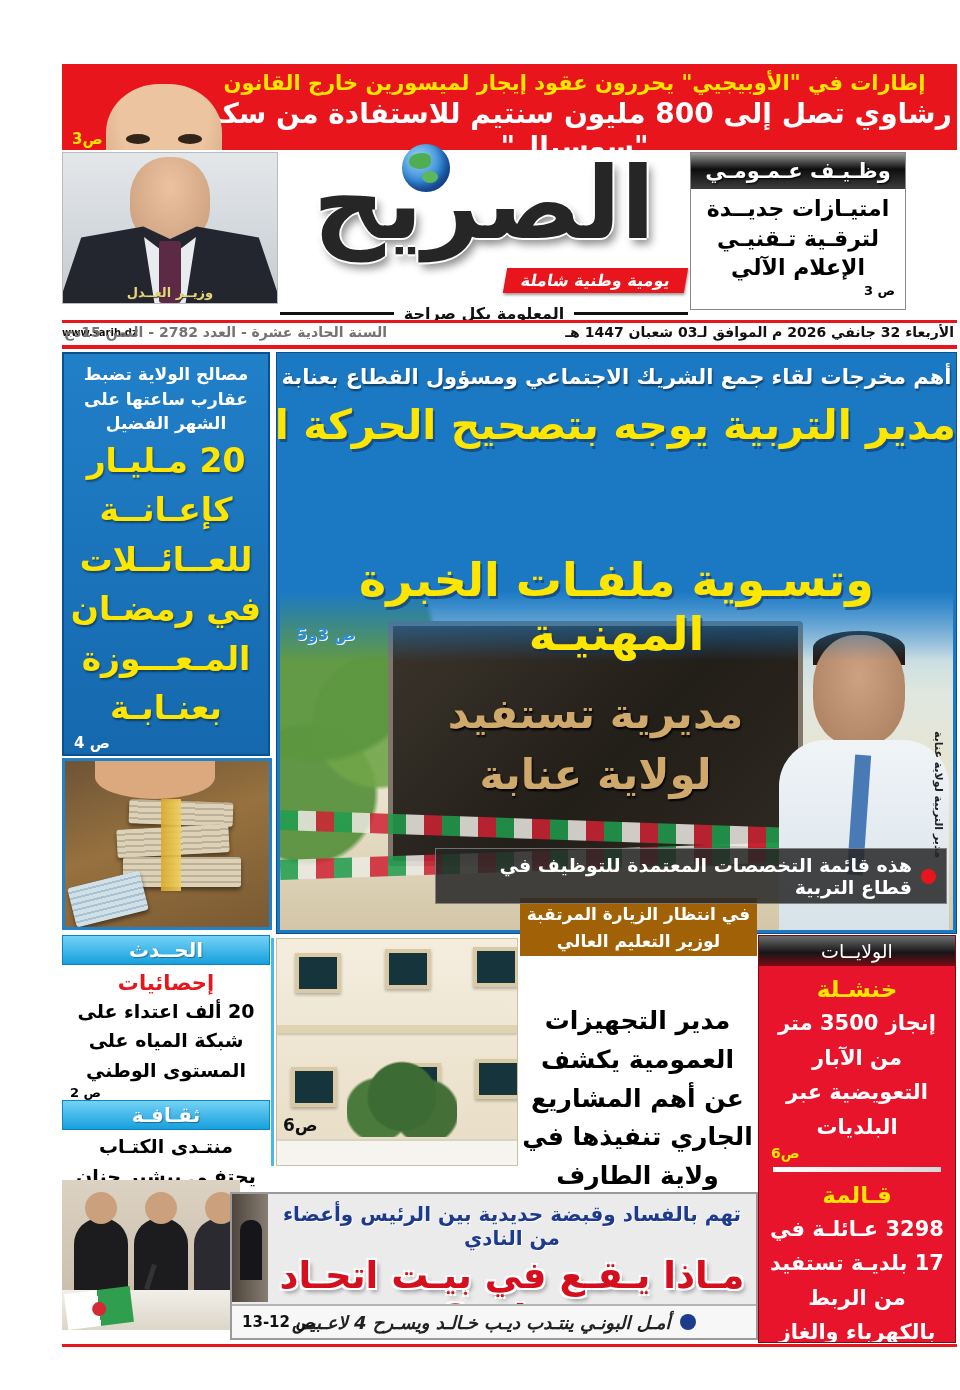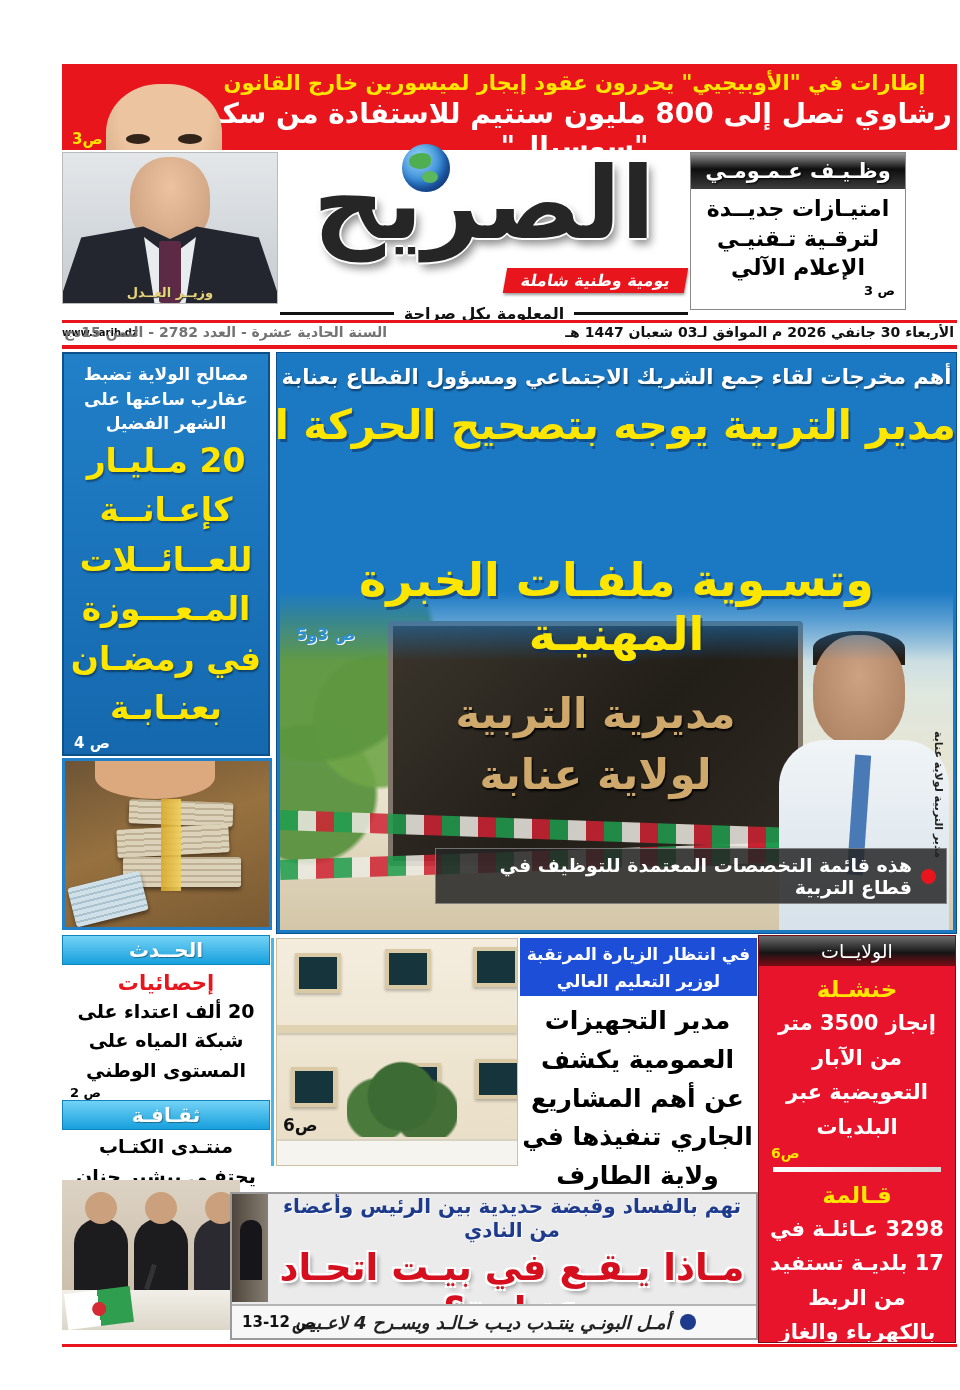--- a/index.html
+++ b/index.html
@@ -106,36 +106,36 @@
   .vdiv{position:absolute;left:271px;top:938px;width:3px;height:228px;background:#49b8e8}
   .building{position:absolute;left:276px;top:938px;width:242px;height:228px;background:linear-gradient(180deg,#f4edde,#e8ddc5);border:1px solid #cbbfa4;overflow:hidden}
   .building .win{position:absolute;width:46px;height:40px;background:#16343c;border:4px solid #d9caa5;box-shadow:0 2px 3px rgba(0,0,0,.25)}
   .w1{left:18px;top:14px}.w2{left:108px;top:10px}.w3{left:196px;top:8px;width:40px}
   .w4{left:14px;top:128px}.w5{left:118px;top:124px}.w6{left:198px;top:120px;width:40px}
   .building .ledge{position:absolute;left:0;right:0;top:86px;height:8px;background:#e0d3b2;box-shadow:0 2px 2px rgba(0,0,0,.15)}
   .building .bush{position:absolute;left:70px;bottom:28px;width:110px;height:90px;background:radial-gradient(circle at 50% 55%,#3c6b33 0 45%,transparent 48%),radial-gradient(circle at 28% 70%,#4a7a3c 0 30%,transparent 33%),radial-gradient(circle at 72% 72%,#446f36 0 30%,transparent 33%)}
   .building .wall{position:absolute;left:0;right:0;bottom:0;height:26px;background:#f6f4ee;border-top:2px solid #d8d2c2}
   .bld-ref{position:absolute;left:6px;bottom:30px;font-weight:bold;font-size:17px;color:#111}
 
-  .proj-kick{position:absolute;left:520px;top:938px;width:237px;height:58px;background:#1d4ed8;color:#fff;text-align:center;font-size:17px;font-weight:bold;line-height:1.6;padding-top:3px}
+  .proj-kick{position:absolute;left:520px;top:898px;width:237px;height:58px;background:#a16207;color:#fff;text-align:center;font-size:17px;font-weight:bold;line-height:1.6;padding-top:3px}
   .proj-head{position:absolute;left:518px;top:1002px;width:239px;text-align:center;font-size:25px;font-weight:bold;line-height:1.55;color:#000}
 
   
   .wil-box{position:absolute;left:758px;top:935px;width:198px;height:408px;background:#e8142c;border:1px solid #7a0b14;text-align:center;color:#fff;overflow:hidden}
   .wil-hd{height:30px;background:linear-gradient(180deg,#6e6e6e 0%,#161616 55%,#7a0b14 100%);color:#fff;font-size:19px;font-weight:normal;line-height:30px}
   .wil-city{color:#ffe600;font-size:23px;font-weight:bold;margin-top:10px}
   .wil-text{font-size:21px;font-weight:bold;line-height:1.65;margin-top:4px;padding:0 4px}
   .wil-ref{display:block;text-align:left;padding:0 12px;color:#ffe600;font-size:14px;font-weight:bold}
   .wil-div{width:86%;height:5px;background:linear-gradient(90deg,#fff,#d9d9d9);margin:6px auto 0}
 
   
   .sport{position:absolute;left:230px;top:1192px;width:528px;height:148px;background:#ebebeb;border:2px solid #9a9a9a;overflow:hidden;text-align:center}
   .sport .sliver{position:absolute;left:0;top:0;bottom:36px;width:36px;background:linear-gradient(90deg,#4e463c,#867e71)}
   .sport .sliver::before{content:"";position:absolute;left:8px;top:26px;width:22px;height:60px;background:#15151a;border-radius:10px 10px 0 0}
-  .sport-kick{margin-top:0;padding-left:36px;color:#1d3a8c;font-size:20px;font-weight:bold;text-shadow:1px 1px 0 #fff}
+  .sport-kick{margin-top:8px;padding-left:36px;color:#1d3a8c;font-size:20px;font-weight:bold;text-shadow:1px 1px 0 #fff}
   .sport-head{padding-left:36px;color:#d50f1e;font-size:37px;font-weight:bold;margin-top:4px;text-shadow:2px 2px 0 #fff,-2px -2px 0 #fff,2px -2px 0 #fff,-2px 2px 0 #fff,3px 4px 4px rgba(0,0,0,.35)}
   .sport-sub{position:absolute;bottom:0;left:0;right:0;height:34px;background:#f7f7f7;border-top:2px solid #b5b5b5;display:flex;align-items:center;justify-content:center;gap:10px;font-size:18px;font-weight:bold;font-style:italic;color:#222}
   .dot2{width:16px;height:16px;border-radius:50%;background:#1d3a8c;flex:none}
   .sport-ref{position:absolute;left:10px;bottom:7px;font-weight:bold;font-size:15px;color:#111;font-style:normal}
 </style>
 </head>
 <body>
 
 <div class="page">
 
@@ -163,53 +163,53 @@
       </div>
   </div>
 
   <div class="job-box">
     <div class="hd">وظـيـف عـمـومـي</div>
     <div class="bd">امتيـازات جديــدة لترقـية تـقنيـي الإعلام الآلي</div>
     <div class="ref">ص 3</div>
   </div>
 
   <div class="rule r1"></div>
-  <div class="date-right">الأربعاء 30 جانفي 2026 م الموافق لـ03 شعبان 1447 هـ</div>
+  <div class="date-right">الأربعاء 32 جانفي 2026 م الموافق لـ03 شعبان 1447 هـ</div>
   <div class="date-center">www.sarih.dz</div>
   <div class="date-left">السنة الحادية عشرة - العدد 2782 - الثمن 15دج</div>
   <div class="rule r2"></div>
 
   <div class="aid-box">
     <div class="aid-kicker">مصالح الولاية تضبط عقارب ساعتها على الشهر الفضيل</div>
     <span class="aid-line">20 مـليـار</span>
     <span class="aid-line">كإعـانــة</span>
     <span class="aid-line">للعــائــلات</span>
+    <span class="aid-line">في رمضـان</span>
     <span class="aid-line">المـعـــوزة</span>
-    <span class="aid-line">في رمضـان</span>
     <span class="aid-line">بعنـابـة</span>
     <div class="aid-ref">ص 4</div>
   </div>
 
   <div class="money">
     <div class="hand"></div>
     <div class="stack s3"></div>
     <div class="stack s2"></div>
     <div class="stack s1"></div>
     <div class="stack s4"></div>
     <div class="band"></div>
   </div>
 
   <div class="main-box">
     <div class="main-kicker">أهم مخرجات لقاء جمع الشريك الاجتماعي ومسؤول القطاع بعنابة</div>
     <div class="main-h1">مدير التربية يوجه بتصحيح الحركة التنقلية</div>
     <div class="main-h2">وتسـوية ملفـات الخبرة المهنيـة</div>
     <div class="main-photo">
       <div class="tree"></div>
       <div class="sign">
-        <div class="sl">مديرية التربية</div>
+        <div class="sl">مديرية تستفيد</div>
         <div class="sl">لولاية عنابة</div>
       </div>
       <div class="bunt b1"></div>
       <div class="bunt b2"></div>
       <div class="director">
         <div class="hair"></div>
         <div class="head"></div>
         <div class="body"></div>
         <div class="tie"></div>
       </div>

